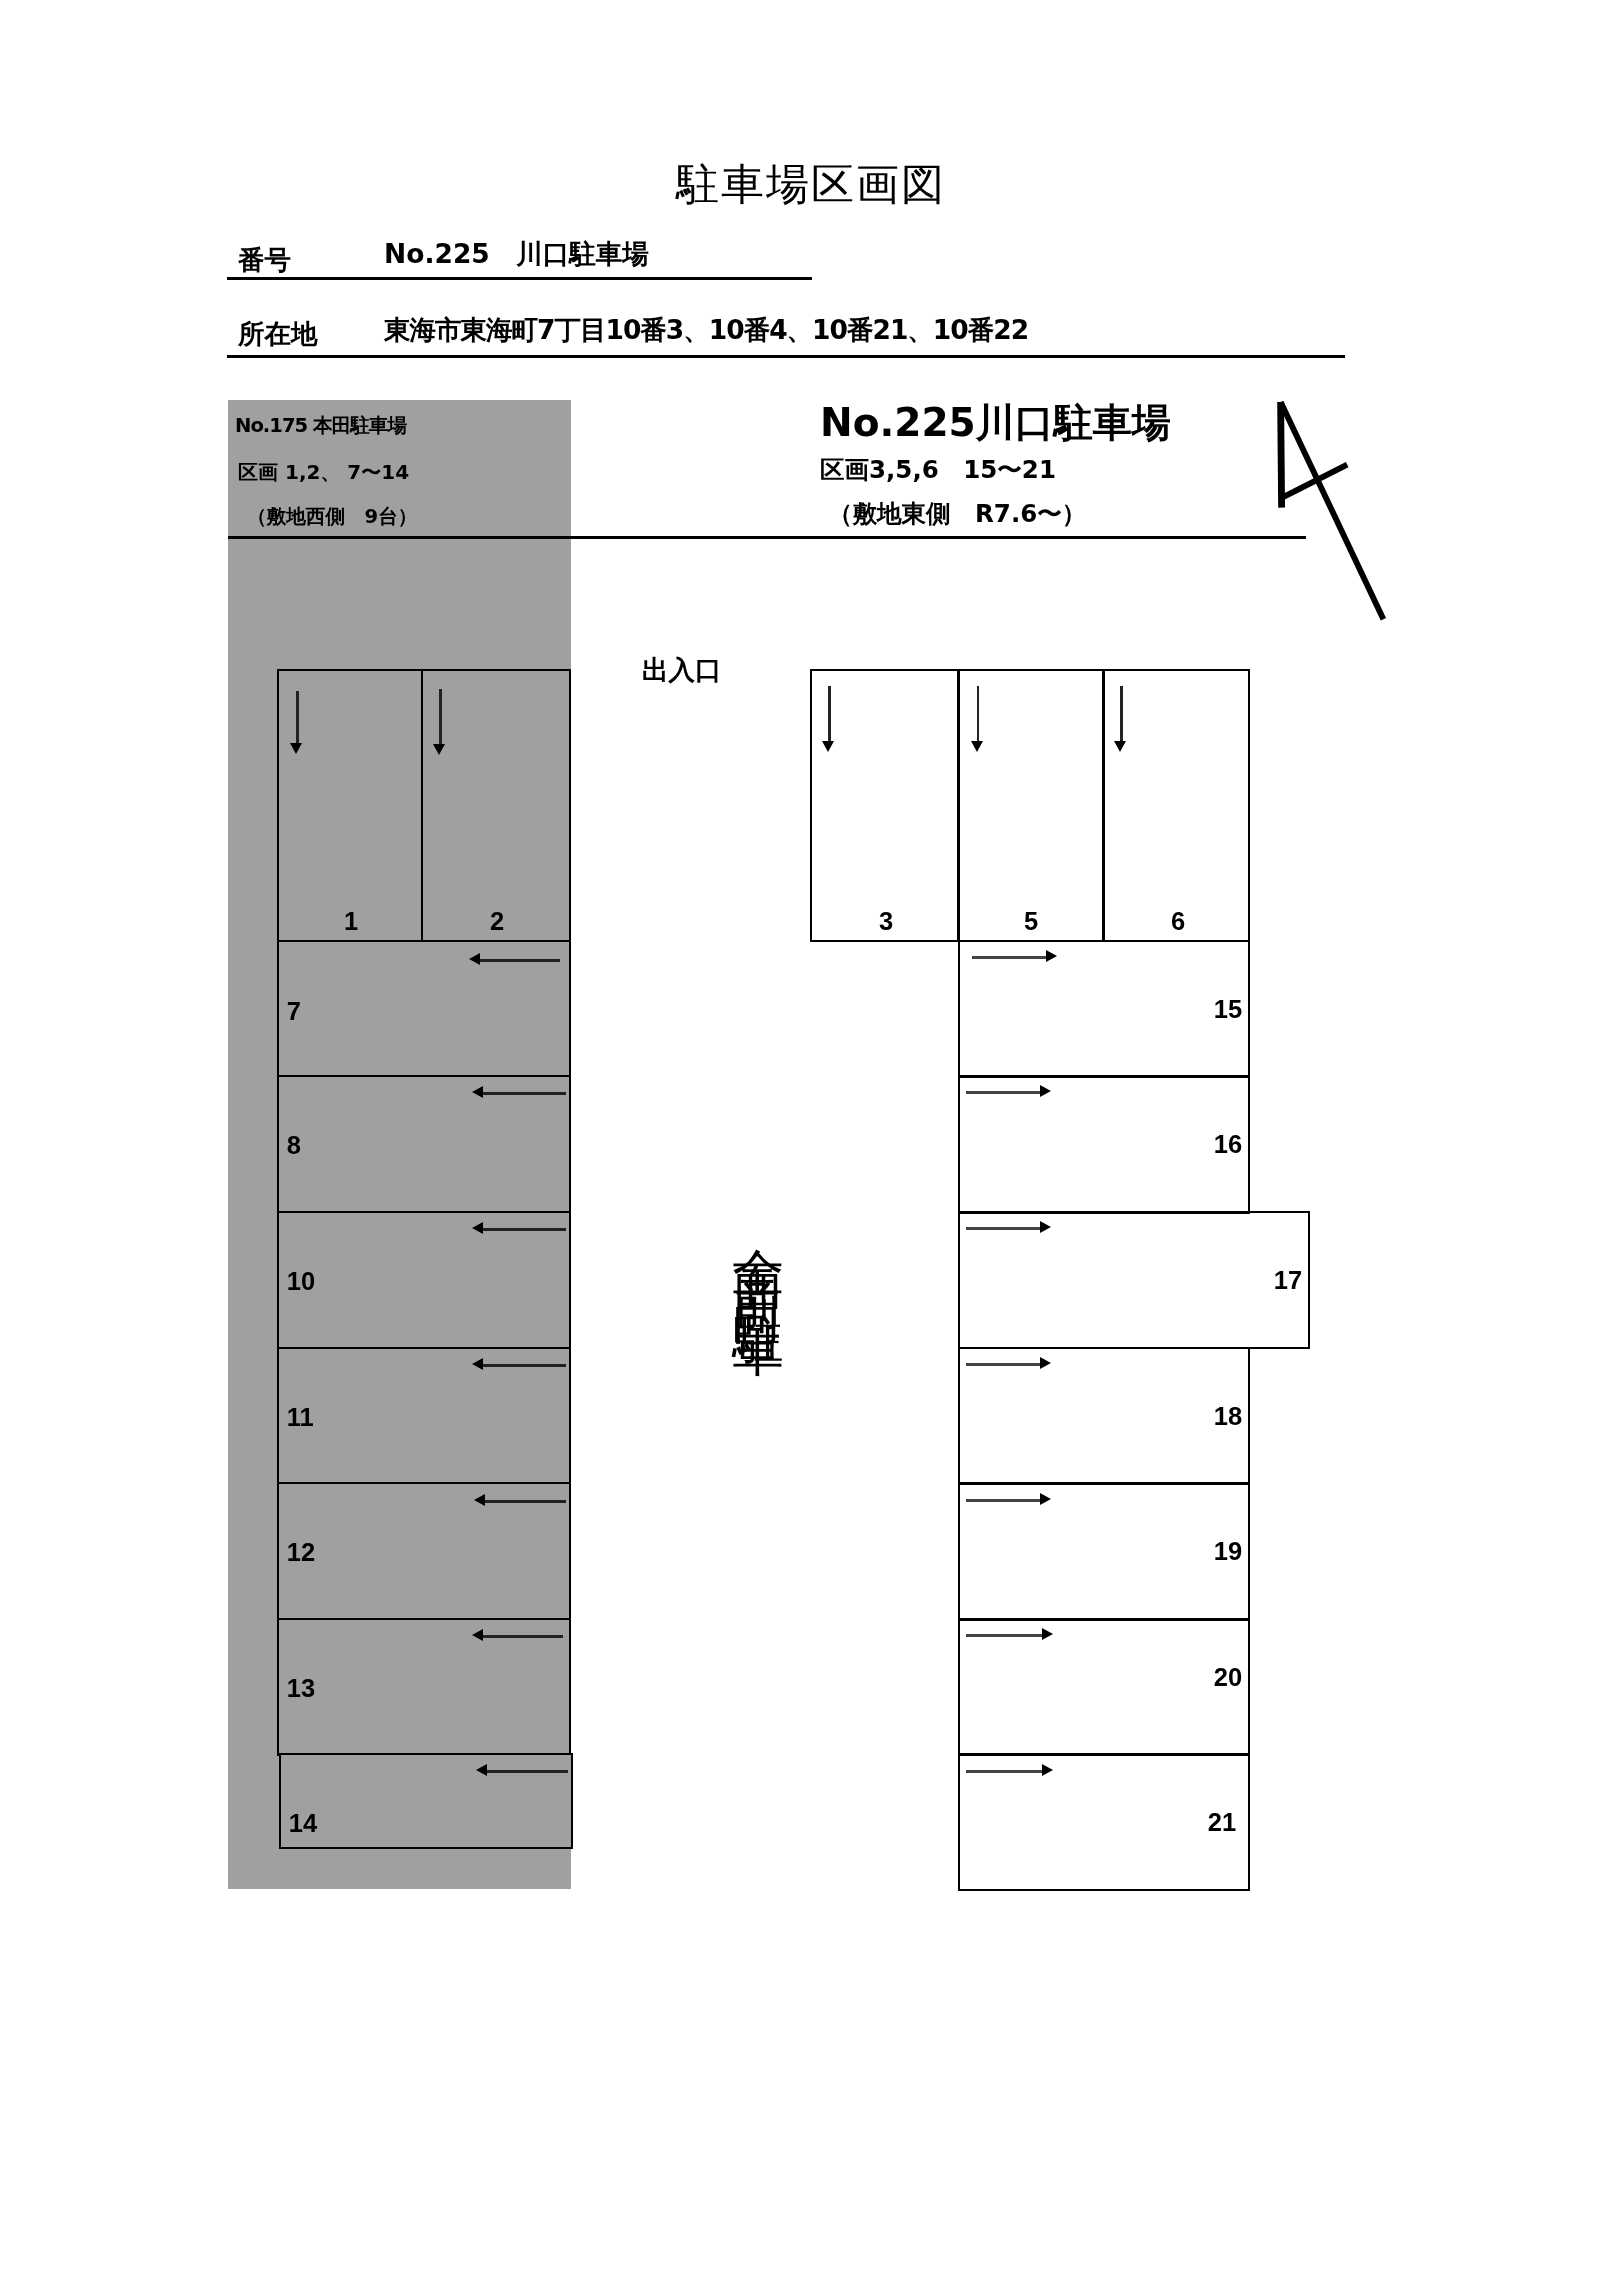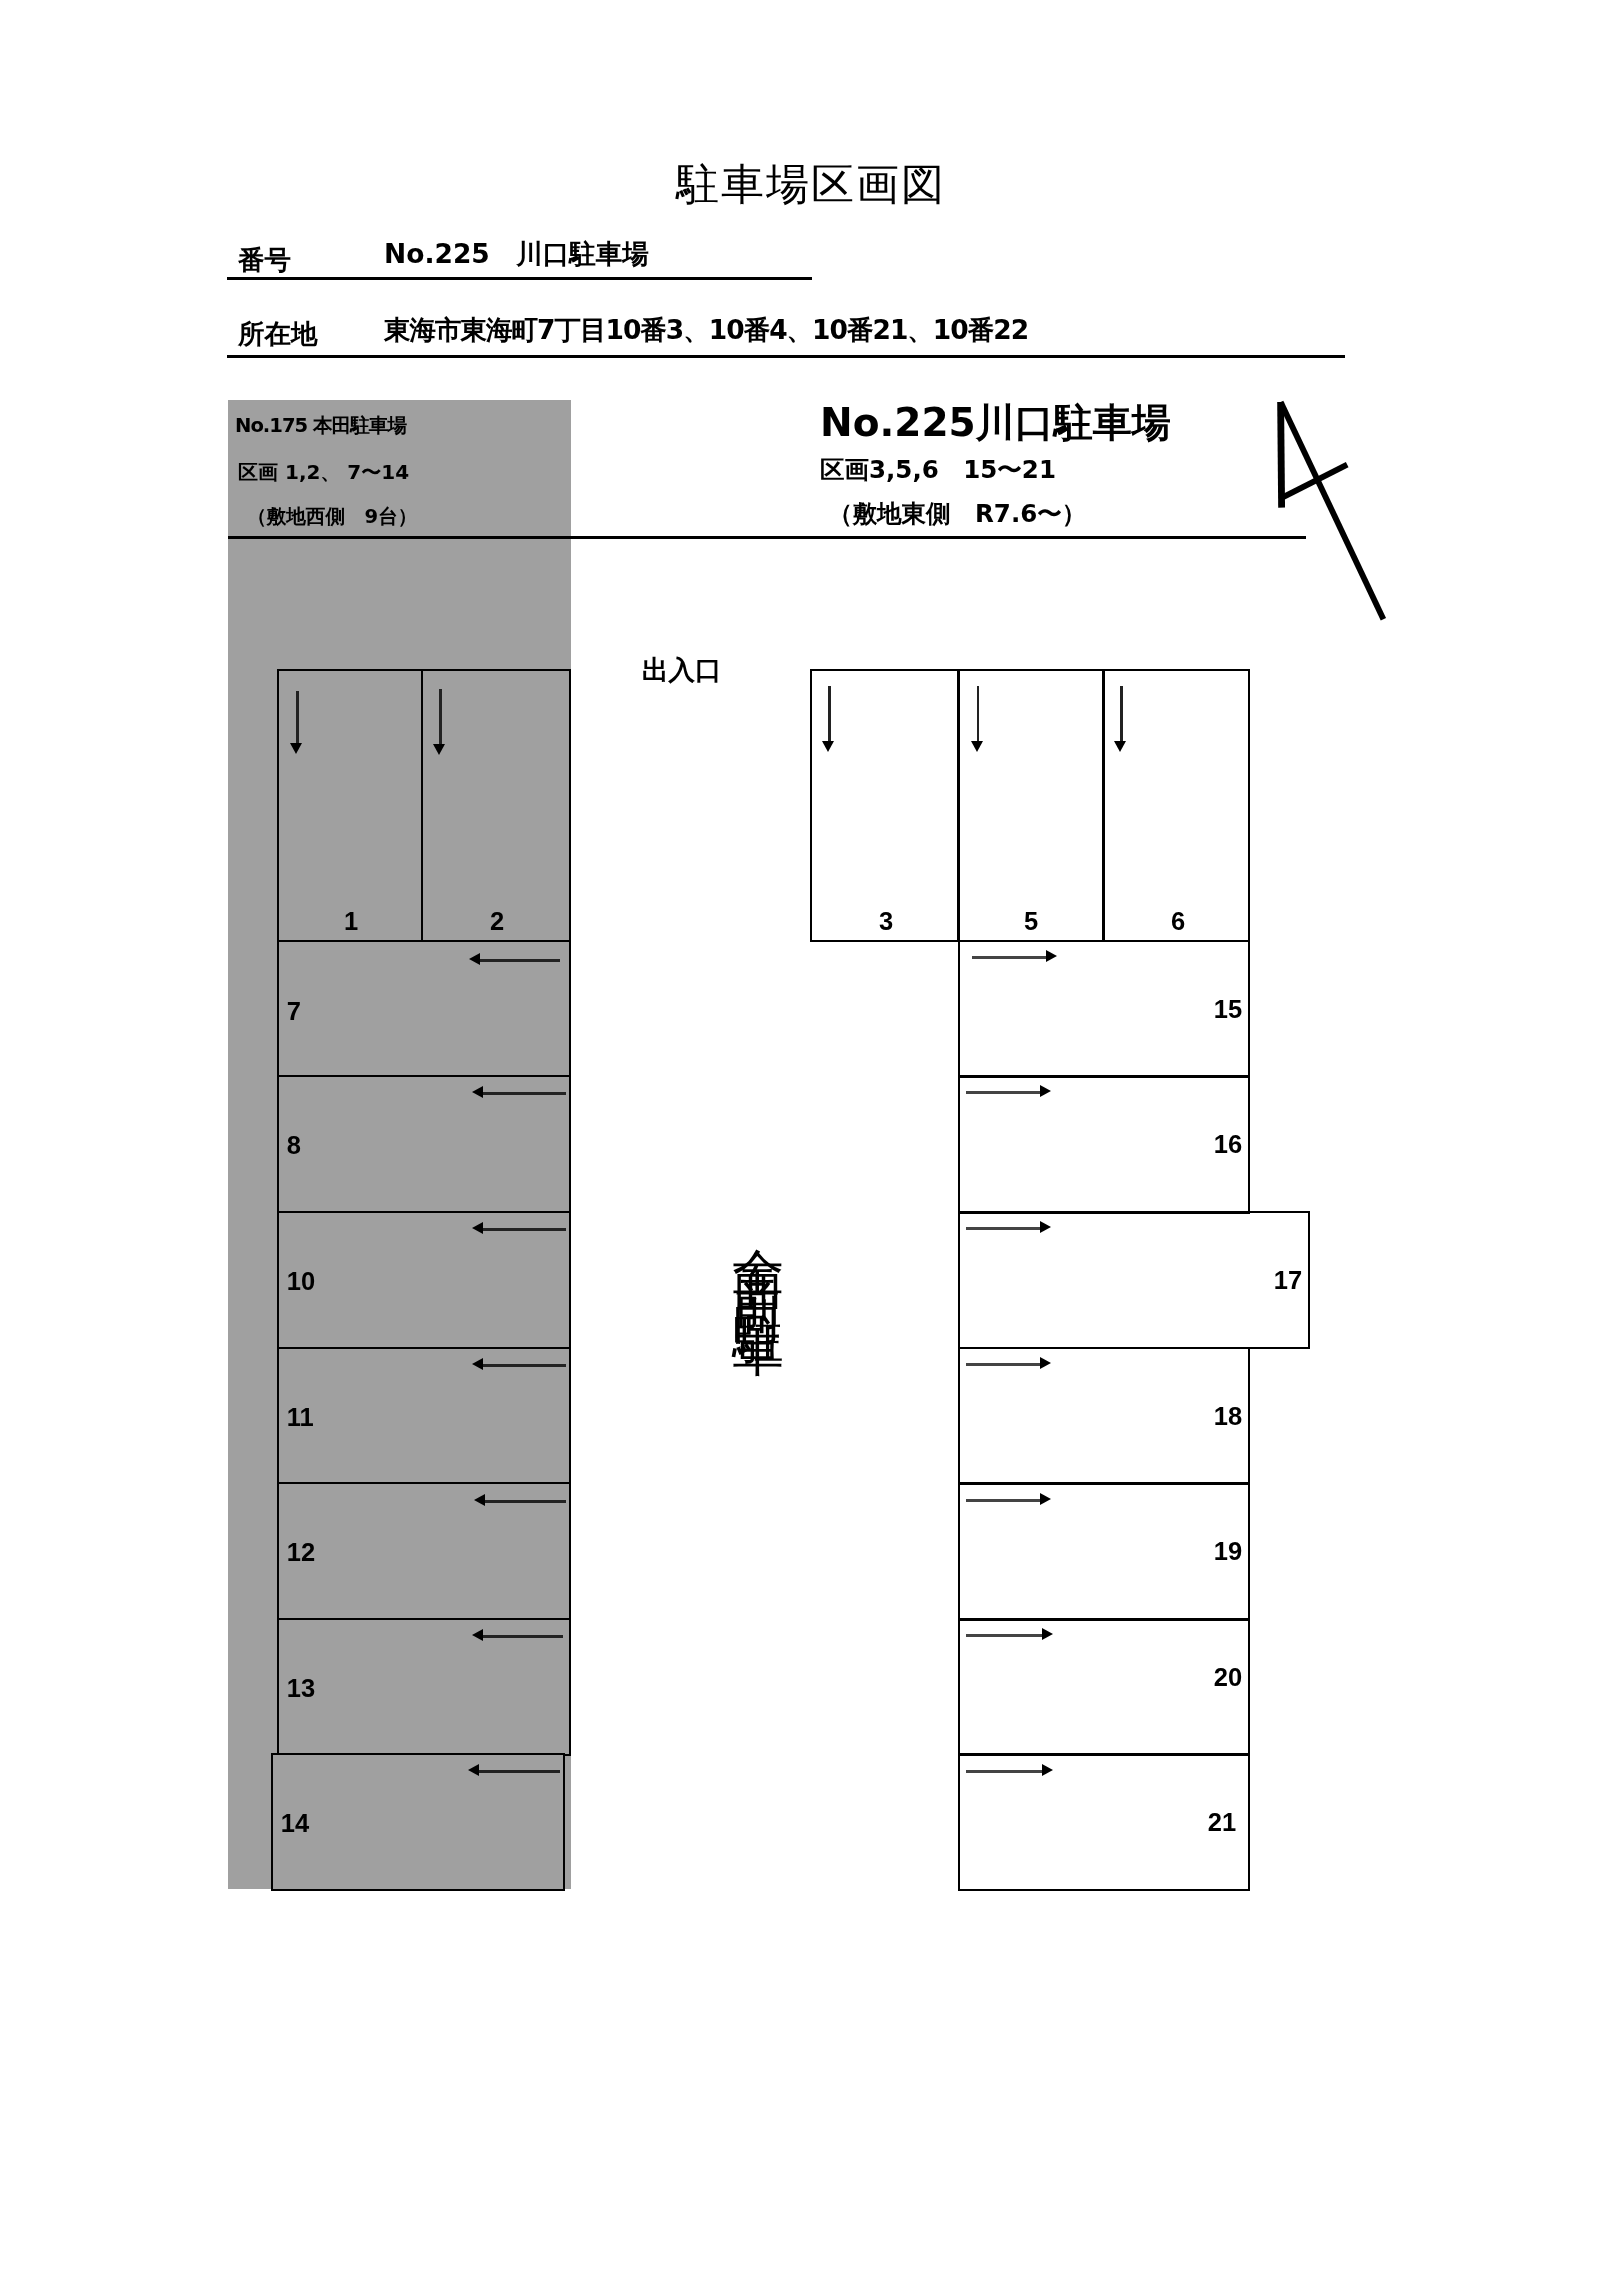--- a/index.html
+++ b/index.html
@@ -85,21 +85,21 @@
   <div class="slot-num" style="left:7.8px; top:56px;">11</div>
 </div>
 <div class="slot filled" style="left:277px; top:1482px; width:294px; height:139px;padding-left:48px;">
   <div class="arrow-left" style="left:206px; top:15.7px; width:81px;"></div>
   <div class="slot-num" style="left:7.8px; top:56px;">12</div>
 </div>
 <div class="slot filled" style="left:277px; top:1618px; width:294px; height:138px;">
   <div class="arrow-left" style="left:204px; top:14.7px; width:80px;"></div>
   <div class="slot-num" style="left:7.8px; top:56px;">13</div>
 </div>
-<div class="slot filled" style="left:271px; top:1753px; width:294px; height:138px;text-align:center;">
+<div class="slot filled" style="left:279px; top:1753px; width:294px; height:96px;text-align:center;">
   <div class="arrow-left" style="left:206px; top:14.7px; width:81px;"></div>
   <div class="slot-num" style="left:7.8px; top:56px;">14</div>
 </div>
 
 <div class="slot" style="left:810px; top:669px; width:150px; height:273px;">
   <div class="arrow-down" style="left:15.7px; top:14.7px; height:57px;"></div>
   <div class="slot-num" style="left:67px; bottom:5.9px;">3</div>
 </div>
 <div class="slot" style="left:957px; top:669px; width:148px; height:273px;">
   <div class="arrow-down" style="left:17.6px; top:14.7px; height:57px;"></div>

